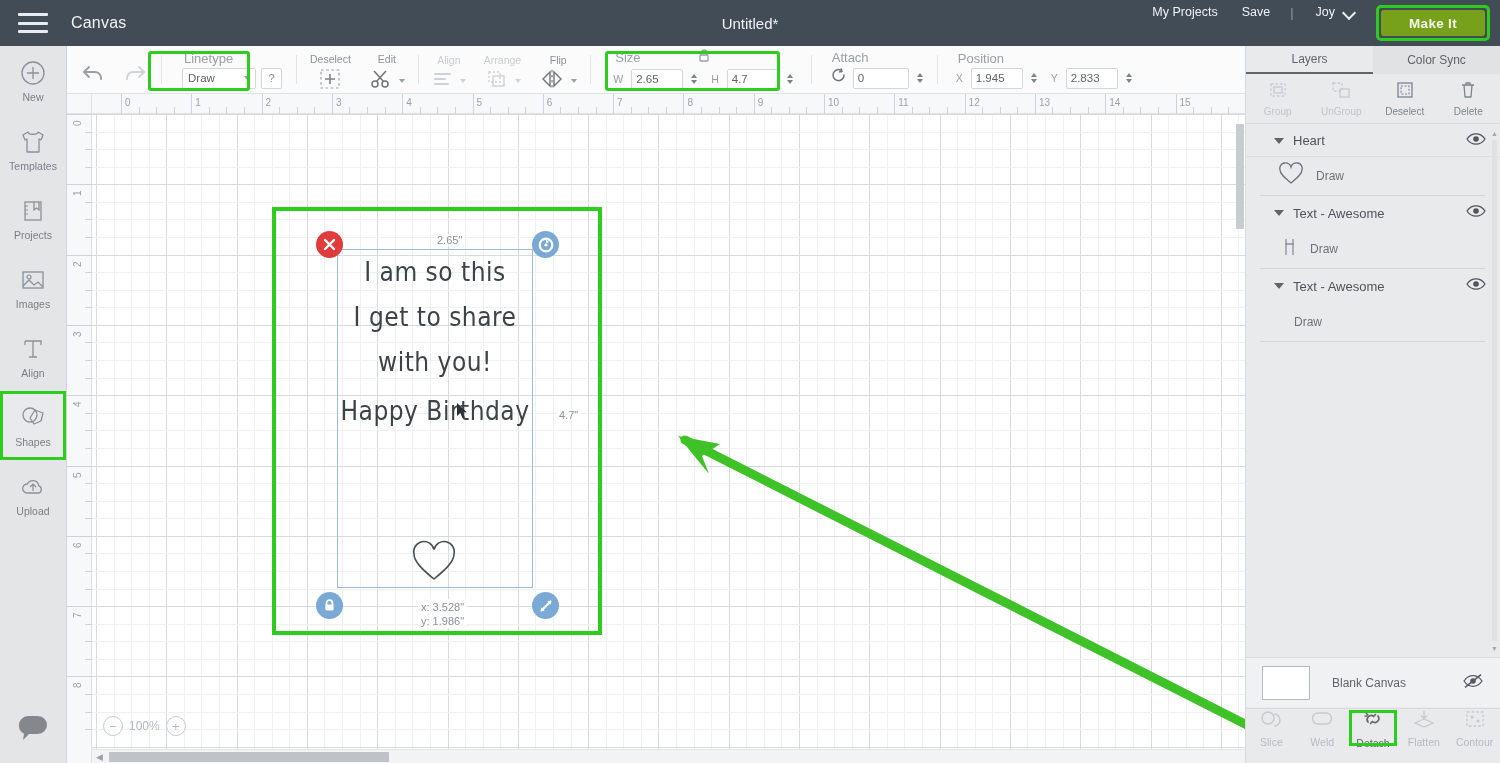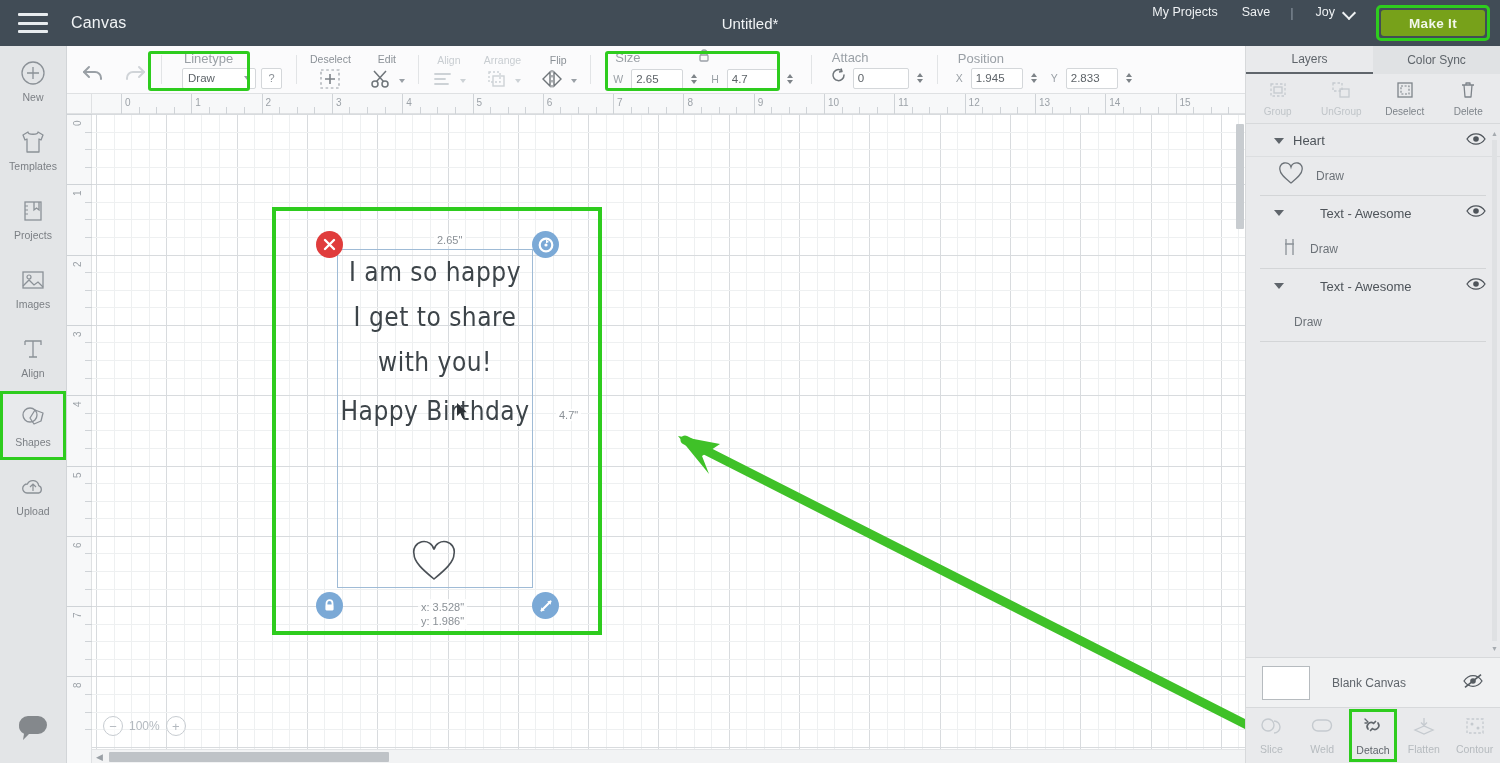--- a/index.html
+++ b/index.html
@@ -105,35 +105,35 @@
   .rpanel { position: absolute; top: 46px; right: 0; width: 255px; height: 717px; background: #e9eaec; border-left: 1px solid #d7d9db; }
   .rtabs { display: flex; height: 28px; background: #e0e2e4; }
   .rtab { flex: 1; display: flex; align-items: center; justify-content: center; font-size: 12px; color: #5f656b; cursor: pointer; }
   .rtab.active { background: #e9eaec; border-bottom: 2px solid #5f656b; }
   .rtools { display: flex; height: 50px; align-items: center; background: #e9eaec; border-bottom: 1px solid #d7d9db; }
   .rtool { flex: 1; display: flex; flex-direction: column; align-items: center; justify-content: center; cursor: pointer; }
   .rtool .lbl { font-size: 10px; color: #7e848a; margin-top: 2px; }
   .rtool.dis .lbl { color: #c0c5c9; }
   .layers { position: absolute; top: 79px; left: 0; right: 0; bottom: 106px; overflow: hidden; background: #e9eaec; }
   .layer-row { display: flex; align-items: center; height: 32px; padding: 0 14px; border-bottom: 1px solid #dcdee0; }
-  .layer-row.child { border-bottom: none; gap: 27px; }
+  .layer-row.child { border-bottom: none; }
   .lrow-title { font-size: 13px; color: #4e545a; }
   .tri { width: 0; height: 0; border-left: 5px solid transparent; border-right: 5px solid transparent; border-top: 6px solid #5f656b; margin-right: 9px; cursor: pointer; }
   .eye { margin-left: auto; cursor: pointer; }
   .layer-sep { height: 1px; background: #d3d5d7; margin: 0 14px; }
   .lchild { display: flex; align-items: center; height: 38px; padding-left: 32px; }
   .lchild .sub { font-size: 12px; color: #6c7278; margin-left: 12px; }
   .lscroll { position: absolute; right: 1px; top: 82px; width: 9px; bottom: 110px; }
   .lscroll-up, .lscroll-dn { position: absolute; left: 0; width: 9px; height: 10px; display: flex; align-items: center; justify-content: center; color: #a5aaaf; font-size: 7px; cursor: pointer; }
   .lscroll-up { top: 0; } .lscroll-dn { bottom: 0; }
   .lscroll-track { position: absolute; top: 12px; bottom: 12px; left: 2px; width: 5px; background: #dfe1e3; }
   .canvas-row { position: absolute; left: 0; right: 0; bottom: 56px; height: 50px; display: flex; align-items: center; padding: 0 16px; background: #f0f1f2; border-top: 1px solid #d7d9db; }
   .swatch { width: 48px; height: 34px; background: #fff; border: 1px solid #b6bbbf; cursor: pointer; }
   .canvas-lbl { font-size: 12px; color: #5f656b; margin-left: 22px; }
-  .bottom-tools { position: absolute; left: 0; right: 0; bottom: 0; height: 56px; display: flex; align-items: center; background: #e9eaec; border-top: 1px solid #d7d9db; }
+  .bottom-tools { position: absolute; left: 0; right: 0; bottom: 16px; height: 39px; display: flex; align-items: center; background: #e9eaec; border-top: 1px solid #d7d9db; }
   .btool { flex: 1; display: flex; flex-direction: column; align-items: center; justify-content: center; cursor: pointer; position: relative; height: 100%; }
   .btool .lbl { font-size: 10.5px; color: #b6bbbf; margin-top: 3px; }
   .btool.act .lbl { color: #5f656b; }
   .btool.hl { outline: 3px solid #2ecc1e; outline-offset: -4px; }
 
   .anno-arrow { position: absolute; z-index: 40; pointer-events: none; }
 </style>
 </head>
 <body>
 
@@ -635,21 +635,21 @@
           <div style="position: absolute; top: 597.55px; left: 0px; right: 0px; height: 1px; background: rgb(238, 240, 241);"></div>
           <div style="position: absolute; top: 615.125px; left: 0px; right: 0px; height: 1px; background: rgb(238, 240, 241);"></div>
           <div style="position: absolute; top: 632.7px; left: 0px; right: 0px; height: 1px; background: rgb(216, 219, 222);"></div>
         </div>
 
       <div class="hl-sel" style="left:180px; top:93px; width:330px; height:428px;"></div>
 
       <div class="sel-frame" style="left:245px; top:135px; width:196px; height:339px;"></div>
 
       <div class="card-text" style="left:243px; top:143px; width:200px;">
-        <div class="card-line">I am so happy</div>
+        <div class="card-line">I am so this</div>
         <div class="card-line" style="margin-top:15px;">I get to share</div>
         <div class="card-line" style="margin-top:15px;">with you!</div>
         <div class="card-line" style="margin-top:19px;">Happy Birthday</div>
       </div>
 
       <div style="position:absolute; left:318px; top:426px;">
         <svg width="48" height="42" viewBox="0 0 48 42">
             <path d="M24 39 C13 30 4 22 4 14 A9.5 9.5 0 0 1 24 9.5 A9.5 9.5 0 0 1 44 14 C44 22 35 30 24 39 Z" fill="none" stroke="#4a5056" stroke-width="1.6"></path>
           </svg>
       </div>

